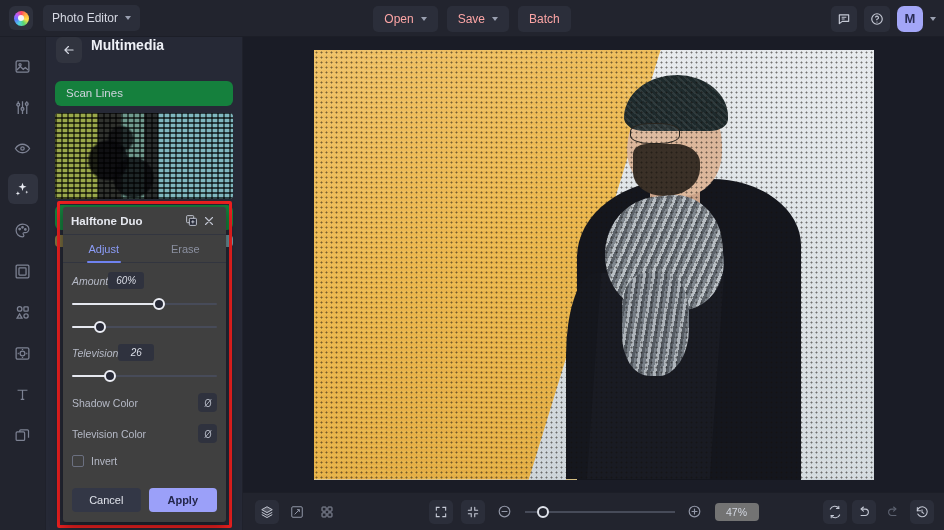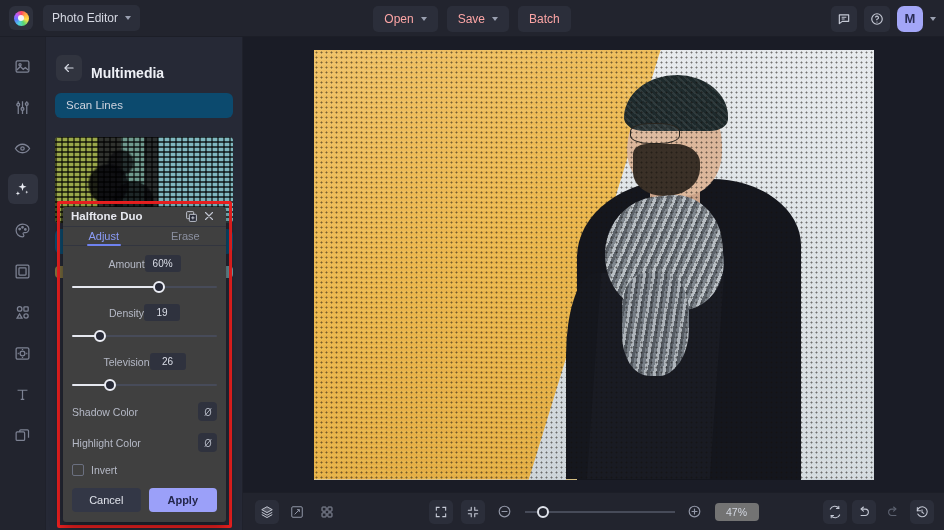--- a/index.html
+++ b/index.html
@@ -82,31 +82,31 @@
   .rail-item.active { background: #30333f; color: #e9ebf2; }
 
   
   #panel {
     position: absolute; left: 46px; top: 37px; width: 197px; height: 493px;
     background: #262936;
     border-right: 1px solid #1f212b;
     overflow: hidden;
   }
   #panel-head {
-    height: 44px; display:flex; align-items:flex-end; gap: 9px; padding: 0 10px;
+    height: 44px; display:flex; align-items:flex-start; gap: 9px; padding: 0 10px;
   }
   .back-btn {
     width: 26px; height: 26px; border-radius: 6px; background: #31343f;
     display:flex;align-items:center;justify-content:center; cursor:pointer; color:#d6d9e3;
   }
   #panel-title { font-size: 14px; font-weight: bold; color: #eef0f6; }
   .effect-label {
     font-size: 11.5px; color: #cfd3de; padding: 6px 11px 7px;
   }
-  .effect-row { margin: 12px 9px; background: #0c4a6e; border-radius: 6px; overflow:hidden; cursor:pointer; }
+  .effect-row { margin: 0 9px; background: #15803d; border-radius: 6px; overflow:hidden; cursor:pointer; }
   .thumb {
     height: 86px; margin: 0 9px; border-radius: 4px; overflow: hidden; position: relative;
     background: #4c5150;
   }
   .thumb-tv {
     position:absolute; inset:0;
     background:
       linear-gradient(90deg,
         #9aa84a 0%, #9aa84a 24%,
         #31332f 24%, #31332f 37%,
@@ -153,21 +153,21 @@
     flex: 1; display:flex; align-items:center; justify-content:center;
     font-size: 11px; color: #8b90a0; cursor:pointer; position:relative;
   }
   .tab.active { color: #8b9cf7; }
   .tab.active::after {
     content:""; position:absolute; left:50%; transform:translateX(-50%);
     bottom: -1px; width: 34px; height: 2px; background: #6f82ef; border-radius:1px;
   }
   #dlg-body { flex: 1; padding: 9px 9px 0; }
   .ctrl { margin-bottom: 11px; }
-  .ctrl-top { display:flex; align-items:center; justify-content:center; margin-bottom: 9px; }
+  .ctrl-top { display:flex; align-items:center; justify-content:flex-start; margin-bottom: 9px; font-style: italic; }
   .ctrl-label { font-size: 10.5px; color: #b5b9c6; }
   .ctrl-val {
     min-width: 36px; height: 17px; border-radius: 3px; background: #2f323e;
     font-size: 10px; color: #dcdfe8; display:flex;align-items:center;justify-content:center;
     padding: 0 5px; cursor:text;
   }
   .slider { position: relative; height: 12px; cursor: pointer; }
   .slider .track { position:absolute; left:0; right:0; top:5px; height:2px; background:#474b59; border-radius:2px; }
   .slider .fill  { position:absolute; left:0; top:5px; height:2px; background:#e6e8f0; border-radius:2px; }
   .slider .knob  {
@@ -480,24 +480,20 @@
             <span class="ctrl-val">60%</span>
           </div>
           <div class="slider">
             <div class="track"></div>
             <div class="fill" style="width:60%"></div>
             <div class="knob" style="left:60%"></div>
           </div>
         </div>
 
         <div class="ctrl">
-          <div class="ctrl-top">
-            <span class="ctrl-label">Density</span>
-            <span class="ctrl-val">19</span>
-          </div>
           <div class="slider">
             <div class="track"></div>
             <div class="fill" style="width:19%"></div>
             <div class="knob" style="left:19%"></div>
           </div>
         </div>
 
         <div class="ctrl">
           <div class="ctrl-top">
             <span class="ctrl-label">Television</span>
@@ -514,21 +510,21 @@
           <span class="ctrl-label">Shadow Color</span>
           <span class="swatch">
             <svg width="12" height="12" viewBox="0 0 24 24" fill="none" stroke="currentColor" stroke-width="1.8">
               <ellipse cx="12" cy="12" rx="5.5" ry="7.5"></ellipse>
                 <path d="M6 19L18 5" stroke-linecap="round"></path>
             </svg>
           </span>
         </div>
 
         <div class="color-row">
-          <span class="ctrl-label">Highlight Color</span>
+          <span class="ctrl-label">Television Color</span>
           <span class="swatch">
             <svg width="12" height="12" viewBox="0 0 24 24" fill="none" stroke="currentColor" stroke-width="1.8">
               <ellipse cx="12" cy="12" rx="5.5" ry="7.5"></ellipse>
                 <path d="M6 19L18 5" stroke-linecap="round"></path>
             </svg>
           </span>
         </div>
 
         <div class="check-row">
           <span class="checkbox"></span>

